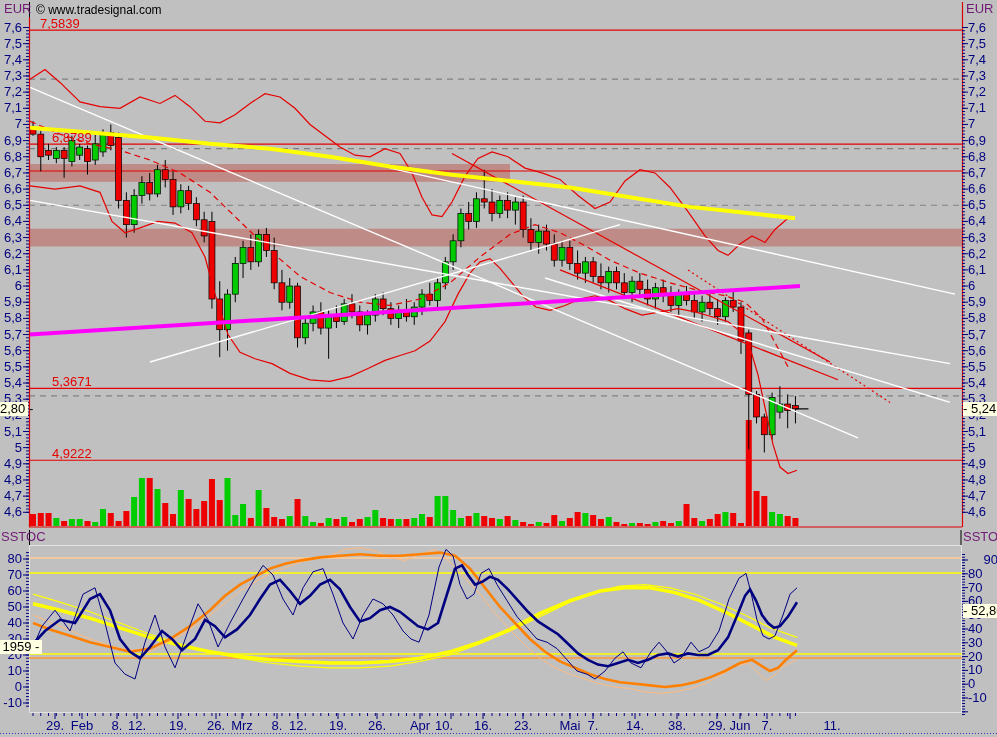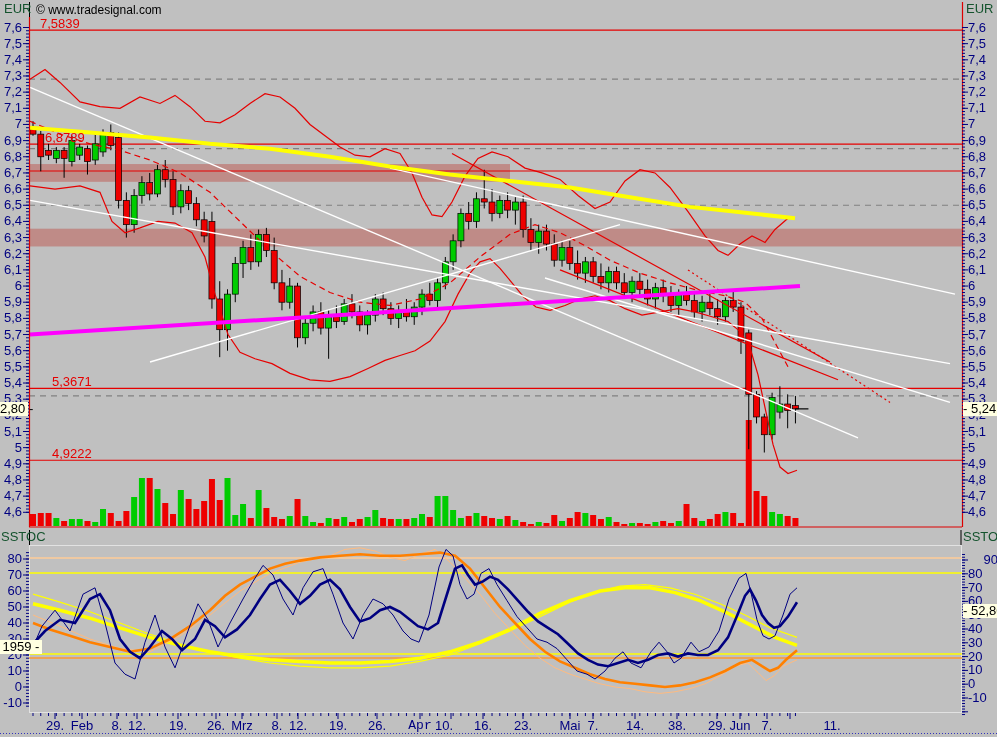--- a/index.html
+++ b/index.html
@@ -2,21 +2,21 @@
 <html><head>
 <meta charset="utf-8">
 <style>
   html,body{margin:0;padding:0;}
   #window{position:relative;width:997px;height:737px;background:#c0c0c0;
     font-family:"Liberation Sans",sans-serif;overflow:hidden;}
   .lbl{position:absolute;font-size:13px;line-height:14px;color:#000080;white-space:nowrap;}
   .red-lbl{position:absolute;font-size:13px;line-height:13px;color:#e60000;white-space:nowrap;}
   .tag{position:absolute;font-size:13px;line-height:14px;color:#000;background:#ffffe1;
     white-space:nowrap;text-align:center;}
-  .hdr{position:absolute;font-size:13px;line-height:14px;color:#14532d;white-space:nowrap;}
+  .hdr{position:absolute;font-size:13px;line-height:14px;color:#701a75;white-space:nowrap;}
   .copy{position:absolute;font-size:12px;line-height:14px;color:#000000;white-space:nowrap;}
   svg{position:absolute;left:0;top:0;}
 </style>
 </head>
 <body>
 
 <div id="window">
 
   <svg id="chart-svg" width="997" height="737">
       <g>
@@ -993,21 +993,21 @@
         <line x1="767" x2="767" y1="713" y2="719" stroke="#000080" stroke-width="1"></line>
         <line x1="790" x2="790" y1="713" y2="719" stroke="#000080" stroke-width="1"></line>
       </g>
     </svg>
 
   <div class="hdr" style="left:4px;top:2px;">EUR</div>
   <div class="copy" style="left:36px;top:3px;">© www.tradesignal.com</div>
   <div class="hdr" style="left:966px;top:2px;">EUR</div>
 
   <div class="red-lbl" style="left:40px;top:17px;">7,5839</div>
-  <div class="red-lbl" style="left:45px;top:131px;">6,8789</div>
+  <div class="red-lbl" style="left:52px;top:131px;">6,8789</div>
   <div class="red-lbl" style="left:52px;top:375px;">5,3671</div>
   <div class="red-lbl" style="left:52px;top:447px;">4,9222</div>
 
   <div id="labels">
       <div class="lbl" style="left:0;top:20.5px;width:22px;text-align:right;">7,6</div>
       <div class="lbl" style="left:968px;top:20.5px;width:30px;">7,6</div>
       <div class="lbl" style="left:0;top:36.65999999999994px;width:22px;text-align:right;">7,5</div>
       <div class="lbl" style="left:968px;top:36.65999999999994px;width:30px;">7,5</div>
       <div class="lbl" style="left:0;top:52.82000000000003px;width:22px;text-align:right;">7,4</div>
       <div class="lbl" style="left:968px;top:52.82000000000003px;width:30px;">7,4</div>
@@ -1093,21 +1093,21 @@
       <div class="lbl" style="left:66px;top:719px;width:32px;text-align:center;">Feb</div>
       <div class="lbl" style="left:101px;top:719px;width:32px;text-align:center;">8.</div>
       <div class="lbl" style="left:121px;top:719px;width:32px;text-align:center;">12.</div>
       <div class="lbl" style="left:162px;top:719px;width:32px;text-align:center;">19.</div>
       <div class="lbl" style="left:200px;top:719px;width:32px;text-align:center;">26.</div>
       <div class="lbl" style="left:226px;top:719px;width:32px;text-align:center;">Mrz</div>
       <div class="lbl" style="left:261px;top:719px;width:32px;text-align:center;">8.</div>
       <div class="lbl" style="left:282px;top:719px;width:32px;text-align:center;">12.</div>
       <div class="lbl" style="left:322px;top:719px;width:32px;text-align:center;">19.</div>
       <div class="lbl" style="left:361px;top:719px;width:32px;text-align:center;">26.</div>
-      <div class="lbl" style="left:404px;top:719px;width:32px;text-align:center;font-family:Liberation Mono, monospace;">Apr</div>
+      <div class="lbl" style="left:404px;top:719px;width:32px;text-align:center;">Apr</div>
       <div class="lbl" style="left:435px;top:719px;width:32px;text-align:left;">10.</div>
       <div class="lbl" style="left:467px;top:719px;width:32px;text-align:center;">16.</div>
       <div class="lbl" style="left:507px;top:719px;width:32px;text-align:center;">23.</div>
       <div class="lbl" style="left:554px;top:719px;width:32px;text-align:center;">Mai</div>
       <div class="lbl" style="left:577px;top:719px;width:32px;text-align:center;">7.</div>
       <div class="lbl" style="left:619px;top:719px;width:32px;text-align:center;">14.</div>
       <div class="lbl" style="left:661px;top:719px;width:32px;text-align:center;">38.</div>
       <div class="lbl" style="left:701px;top:719px;width:32px;text-align:center;">29.</div>
       <div class="lbl" style="left:724px;top:719px;width:32px;text-align:center;">Jun</div>
       <div class="lbl" style="left:751px;top:719px;width:32px;text-align:center;">7.</div>

